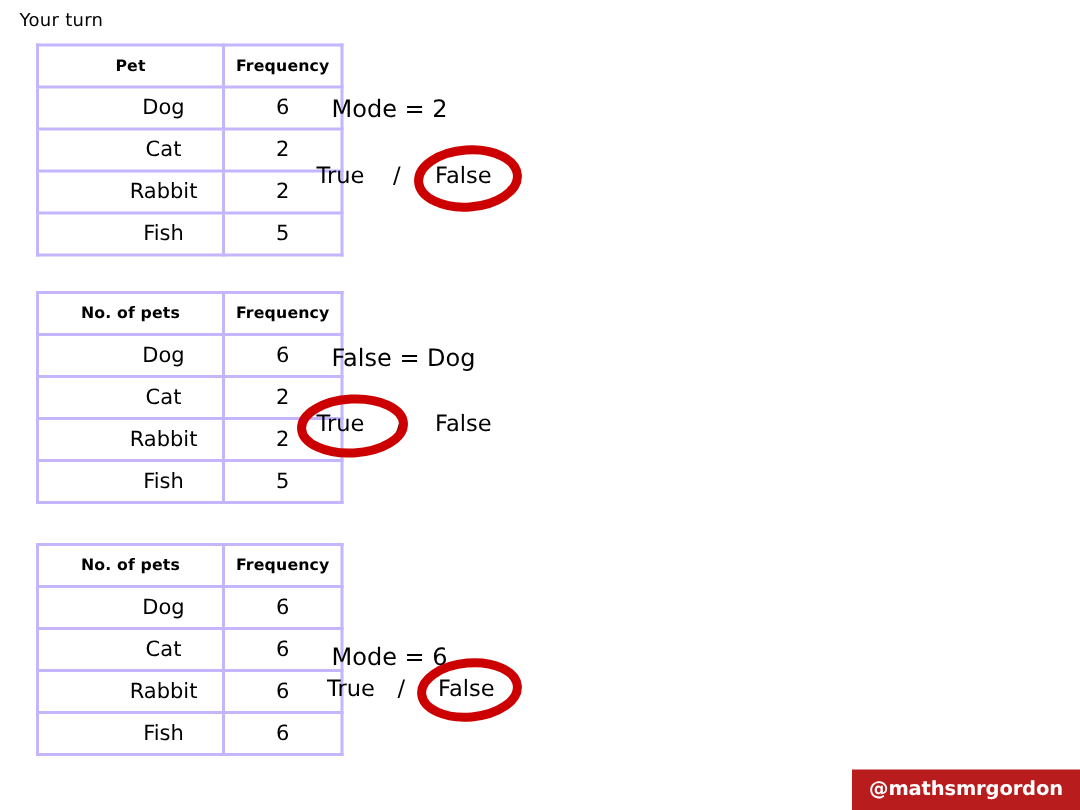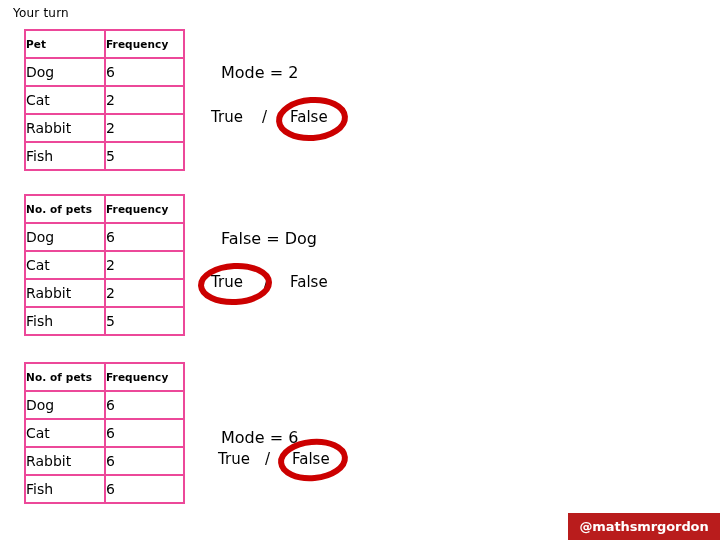--- a/index.html
+++ b/index.html
@@ -37,41 +37,42 @@
   }
 
   
   .freq-table {
     position: absolute;
     border-collapse: collapse;
     table-layout: fixed;
     background: #ffffff;
   }
   .freq-table td {
-    border: 2px solid #ec4899;
+    border: 2px solid #c4b5fd;
+    text-align: center;
     vertical-align: middle;
     padding: 0;
     font-size: 14px;
     color: #000000;
     background: #ffffff;
   }
   .freq-table td.col-a { width: 78px; }
   .freq-table td.col-b { width: 77px; }
   .freq-table tr.head td {
     font-size: 10.5px;
     font-weight: 700;
     letter-spacing: 0.1px;
     height: 26px;
   }
   .freq-table tr.body td {
     height: 26px;
     font-size: 14px;
     font-weight: 400;
   }
-  .freq-table tr.body td.col-a { font-weight: 400; }
+  .freq-table tr.body td.col-a { font-weight: 400; padding-left: 44px; }
 
   
   #table-1 { left: 24px; top: 29px; }
   #table-2 { left: 24px; top: 194px; }
   #table-3 { left: 24px; top: 362px; }
 
   
   .statement { position: absolute; }
   .mode-line {
     position: absolute;

